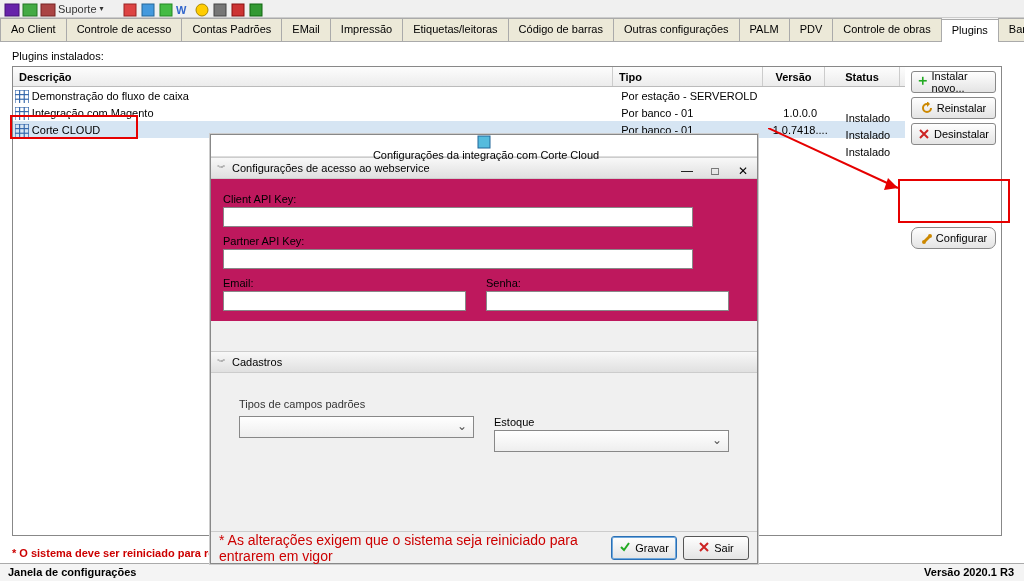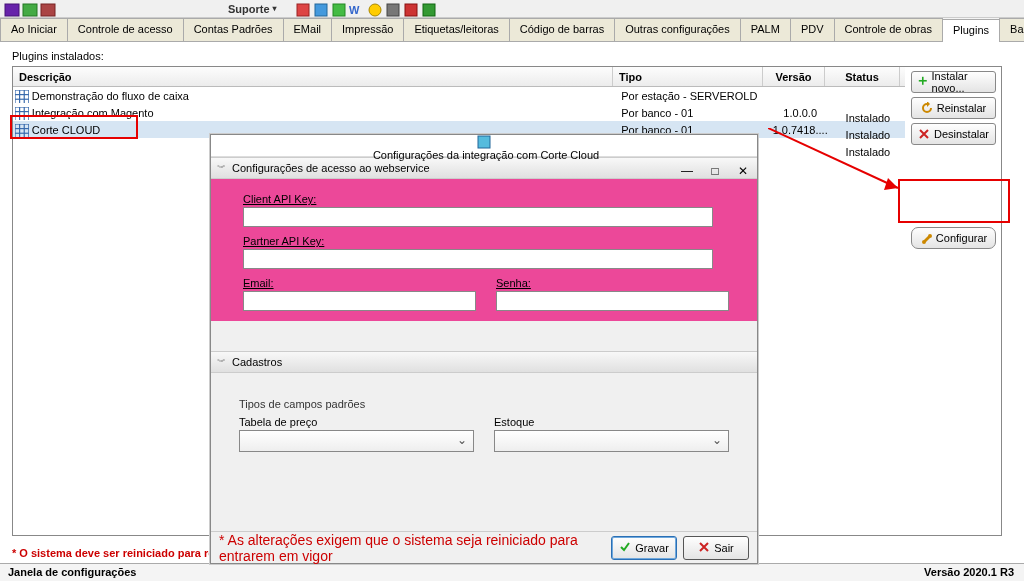--- a/index.html
+++ b/index.html
@@ -1,19 +1,19 @@
 <!DOCTYPE html>
 <html><head>
 <meta charset="utf-8">
 <style>
 * { box-sizing: border-box; font-family: Tahoma, Arial, sans-serif; font-size: 11px; }
 body { margin: 0; padding: 0; background: #fff; width: 1024px; height: 581px; overflow: hidden; position: relative; }
 .toolbar-row { display: flex; align-items: center; height: 18px; padding-left: 4px; border-bottom: 1px solid #ccc; background: #f0f0f0; }
 .tb-icon { width: 16px; height: 14px; margin-right: 2px; display: inline-block; }
-.menu-suporte { display: inline-flex; align-items: center; margin-left: 170px; font-weight: bold; color: #333; }
+.menu-suporte { display: inline-flex; align-items: center; font-weight: normal; color: #333; }
 .menu-suporte::after { content: "▾"; font-size: 8px; margin-left: 3px; }
 .tabs-row { display: flex; height: 24px; border-bottom: 1px solid #aaa; background: #f4f4f4; }
 .tab { padding: 4px 10px 3px; border: 1px solid #aaa; border-bottom: none; background: #ece9d8; margin-right: -1px; cursor: pointer; white-space: nowrap; }
 .tab.active { background: #fff; position: relative; top: 1px; }
 .plugins-area { padding: 8px 24px 4px 12px; }
 .plugins-label { margin-bottom: 4px; color: #000; }
 .plugins-table { border: 1px solid #888; width: 990px; height: 470px; position: relative; background: #fff; display: flex; }
 .table-left { width: 892px; display: flex; flex-direction: column; }
 .table-header { display: flex; background: linear-gradient(#fdfdfd,#ececec); border-bottom: 1px solid #bbb; height: 20px; align-items: center; }
 .th { padding: 0 6px; border-right: 1px solid #ccc; height: 100%; display: flex; align-items: center; font-weight: bold; }
@@ -41,21 +41,21 @@
 .callout-box { position: absolute; border: 2px solid #e60000; pointer-events: none; }
 .callout-arrow { position: absolute; pointer-events: none; }
 
 .dialog { position: absolute; left: 210px; top: 134px; width: 548px; height: 430px; border: 1px solid #888; background: #f0f0f0; box-shadow: 0 0 0 1px #ccc; }
 .dlg-title { height: 22px; display: flex; align-items: center; background: #fff; border-bottom: 1px solid #ddd; padding-left: 4px; flex-direction: column; }
 .dlg-title-icon { width: 14px; height: 14px; margin-right: 4px; }
 .dlg-controls { margin-left: auto; display: flex; }
 .dlg-ctrl { width: 28px; height: 20px; display: flex; align-items: center; justify-content: center; font-size: 12px; cursor: pointer; }
 .section-header { height: 22px; background: linear-gradient(#f8f8f8,#e0e0e0); border-top: 1px solid #ccc; border-bottom: 1px solid #ccc; display: flex; align-items: center; padding-left: 6px; gap: 4px; cursor: pointer; }
 .section-header::before { content: "︾"; font-size: 9px; color: #666; margin-right: 2px; }
-.form-area { padding: 14px 28px 10px 32px; background: #ec4899; text-decoration: underline; }
+.form-area { padding: 14px 28px 10px 12px; background: #be185d; }
 .form-row { margin-bottom: 8px; }
 .form-label { display: block; margin-bottom: 2px; color: #000; }
 .form-input { width: 470px; height: 20px; border: 1px solid #888; background: #fff; padding: 0 4px; }
 .form-two { display: flex; gap: 20px; }
 .form-two .col { flex: 1; }
 .form-two input { width: 100%; }
 .cad-area { padding: 8px 28px; margin-top: 17px; }
 .fieldset-label { margin-bottom: 6px; color: #333; }
 .combos { display: flex; gap: 20px; margin-top: 4px; }
 .combos .col { flex: 1; }
@@ -101,21 +101,21 @@
       </svg></span>
   <span class="tb-icon"><svg viewBox="0 0 16 16">
         <rect width="12" height="12" x="2" y="2" fill="#c33" stroke="#811"></rect>
       </svg></span>
   <span class="tb-icon"><svg viewBox="0 0 16 16">
         <rect width="12" height="12" x="2" y="2" fill="#393" stroke="#161"></rect>
       </svg></span>
 </div>
 
 <div class="tabs-row" id="tabs-row">
-    <div class="tab">Ao Iniciar</div>
+    <div class="tab">Ao Client</div>
     <div class="tab">Controle de acesso</div>
     <div class="tab">Contas Padrões</div>
     <div class="tab">EMail</div>
     <div class="tab">Impressão</div>
     <div class="tab">Etiquetas/leitoras</div>
     <div class="tab">Código de barras</div>
     <div class="tab">Outras configurações</div>
     <div class="tab">PALM</div>
     <div class="tab">PDV</div>
     <div class="tab">Controle de obras</div>
@@ -251,21 +251,20 @@
         <input class="form-input" style="width: 100%;" type="password">
       </div>
     </div>
   </div>
   <div style="height:30px"></div>
   <div class="section-header">Cadastros</div>
   <div class="cad-area">
     <div class="fieldset-label">Tipos de campos padrões</div>
     <div class="combos">
       <div class="col">
-        <div class="form-label">Tabela de preço</div>
         <div class="combo"></div>
       </div>
       <div class="col">
         <div class="form-label">Estoque</div>
         <div class="combo"></div>
       </div>
     </div>
   </div>
   <div class="dlg-footer">
     <span class="dlg-note">* As alterações exigem que o sistema seja reiniciado para entrarem em vigor</span>

